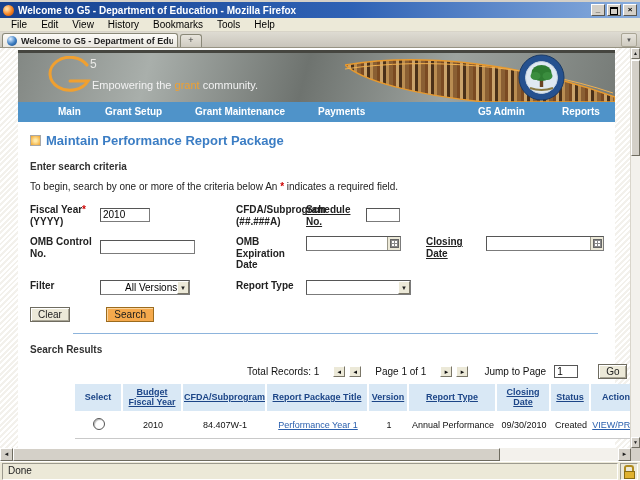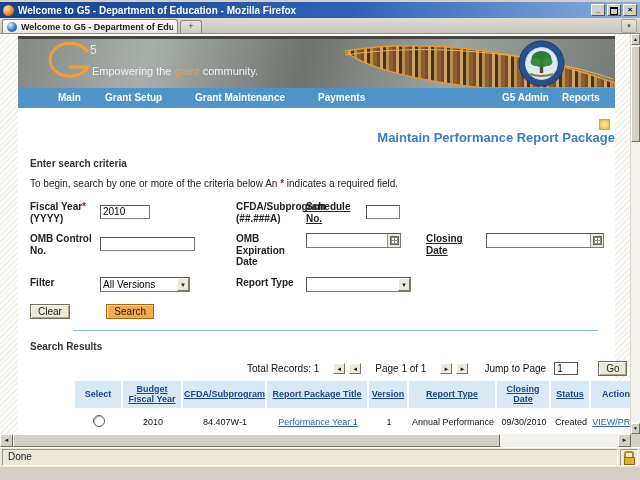--- a/index.html
+++ b/index.html
@@ -49,21 +49,21 @@
   .tagline .hl{color:#f0a030;}
   .swoosh{position:absolute;right:0;top:0;}
   .seal{position:absolute;left:500px;top:1px;}
 
   
   .navbar{position:relative;height:20px;background:#4f93c9;}
   .nav-item{position:absolute;top:4px;font-size:10px;font-weight:bold;color:#fff;white-space:nowrap;}
 
   
   .content{padding:0 0 0 12px;}
-  .page-title{margin-top:11px;display:flex;align-items:flex-end;flex-direction:column;}
+  .page-title{margin-top:11px;display:flex;align-items:center;}
   .bullet-icon{width:9px;height:9px;border:1px solid #a8a8a8;background:radial-gradient(#ffe9a8 20%,#f2ab38 90%);margin-right:5px;flex:0 0 auto;}
   .page-title-text{font-size:13px;font-weight:bold;color:#3b7dc4;}
   .section-heading{margin-top:13px;font-size:10px;font-weight:bold;color:#333;}
   .instructions{margin-top:9px;font-size:10px;color:#222;}
   .red-star{color:#cc0000;font-weight:bold;}
 
   
   .search-form{margin-top:12px;}
   .form-row{display:flex;align-items:flex-start;margin-bottom:9px;}
   .flabel{font-size:10px;font-weight:bold;color:#222;line-height:1.15;}
@@ -72,21 +72,21 @@
   .l3{width:60px;text-decoration:underline;}  .f3{flex:1;}
   .txt{height:14px;border:1px solid #7b7b7b;border-top-color:#565656;border-left-color:#565656;
     font-family:"Liberation Sans",sans-serif;font-size:10px;padding:0 2px;box-sizing:border-box;background:#fff;}
   .w-fiscal{width:50px;} .w-cfda{width:95px;} .w-sched{width:34px;} .w-omb{width:95px;}
   .datefield{display:flex;height:15px;border:1px solid #7b7b7b;border-top-color:#565656;border-left-color:#565656;background:#fff;box-sizing:border-box;}
   .w-exp{width:95px;} .w-close{width:118px;}
   .datefield .spacer{flex:1;}
   .cal-btn{width:12px;height:100%;background:#ece9d8;border-left:1px solid #9a9788;display:flex;align-items:center;justify-content:center;}
   .cal-glyph{width:7px;height:7px;border:1px solid #666;
     background:repeating-linear-gradient(90deg,#888 0 1px,transparent 1px 3px),repeating-linear-gradient(0deg,#888 0 1px,transparent 1px 3px),#fff;}
-  .selectbox{display:flex;align-items:center;height:15px;border:1px solid #7b7b7b;border-top-color:#565656;border-left-color:#565656;background:#fff;box-sizing:border-box;}
+  .selectbox{display:flex;align-items:center;height:15px;border:1px solid #7b7b7b;border-top-color:#565656;border-left-color:#565656;background:#fff;box-sizing:border-box;padding-left:22px;}
   .w-filter{width:90px;} .w-rtype{width:105px;}
   .select-value{flex:1;font-size:10px;padding-left:2px;white-space:nowrap;overflow:hidden;}
   .dd-btn{width:12px;height:100%;background:#ece9d8;border:1px solid;border-color:#fff #7a7668 #7a7668 #fff;
     font-size:6px;line-height:12px;text-align:center;color:#222;box-sizing:border-box;}
 
   
   .gray-btn{display:inline-block;background:#ece9d8;border:1px solid #6f6c60;box-shadow:inset 1px 1px 0 #fff,inset -1px -1px 0 #a9a595;
     font-size:10px;color:#222;padding:1px 7px;}
   .orange-btn{display:inline-block;background:#f5a94c;border:1px solid #9c6b1d;box-shadow:inset 1px 1px 0 #fbd49c;
     font-size:10px;color:#1a1a1a;padding:1px 7px;}
@@ -155,20 +155,29 @@
     <span class="title-text">Welcome to G5 - Department of Education - Mozilla Firefox</span>
     <span class="win-btns">
       <span class="win-btn">_</span>
       <span class="win-btn">
           <span class="restore-glyph"></span>
         </span>
       <span class="win-btn">×</span>
     </span>
   </div>
 
+  <div class="menubar">
+    <span class="menu-item">File</span>
+    <span class="menu-item">Edit</span>
+    <span class="menu-item">View</span>
+    <span class="menu-item">History</span>
+    <span class="menu-item">Bookmarks</span>
+    <span class="menu-item">Tools</span>
+    <span class="menu-item">Help</span>
+  </div>
 
   <div class="tabbar">
     <div class="tab">
       <span class="tab-favicon"></span>
       <span class="tab-label">Welcome to G5 - Department of Edu...</span>
     </div>
     <div class="newtab-btn">+</div>
     <div class="alltabs-btn">▼</div>
   </div>
 
@@ -203,21 +212,21 @@
           <ellipse cx="29.5" cy="22" rx="5" ry="4" fill="#3a8d3e"></ellipse>
           <path d="M12,34 Q23.5,38 35,34" stroke="#8a7a42" stroke-width="2" fill="none"></path>
         </svg>
       </div>
 
       <div class="navbar">
         <span class="nav-item" style="left:40px">Main</span>
         <span class="nav-item" style="left:87px">Grant Setup</span>
         <span class="nav-item" style="left:177px">Grant Maintenance</span>
         <span class="nav-item" style="left:300px">Payments</span>
-        <span class="nav-item" style="left:484px">G5 Admin</span>
+        <span class="nav-item" style="left:460px">G5 Admin</span>
         <span class="nav-item" style="left:544px">Reports</span>
       </div>
 
       <div class="content">
 
         <div class="page-title">
           <span class="bullet-icon"></span>
           <span class="page-title-text">Maintain Performance Report Package</span>
         </div>
 

